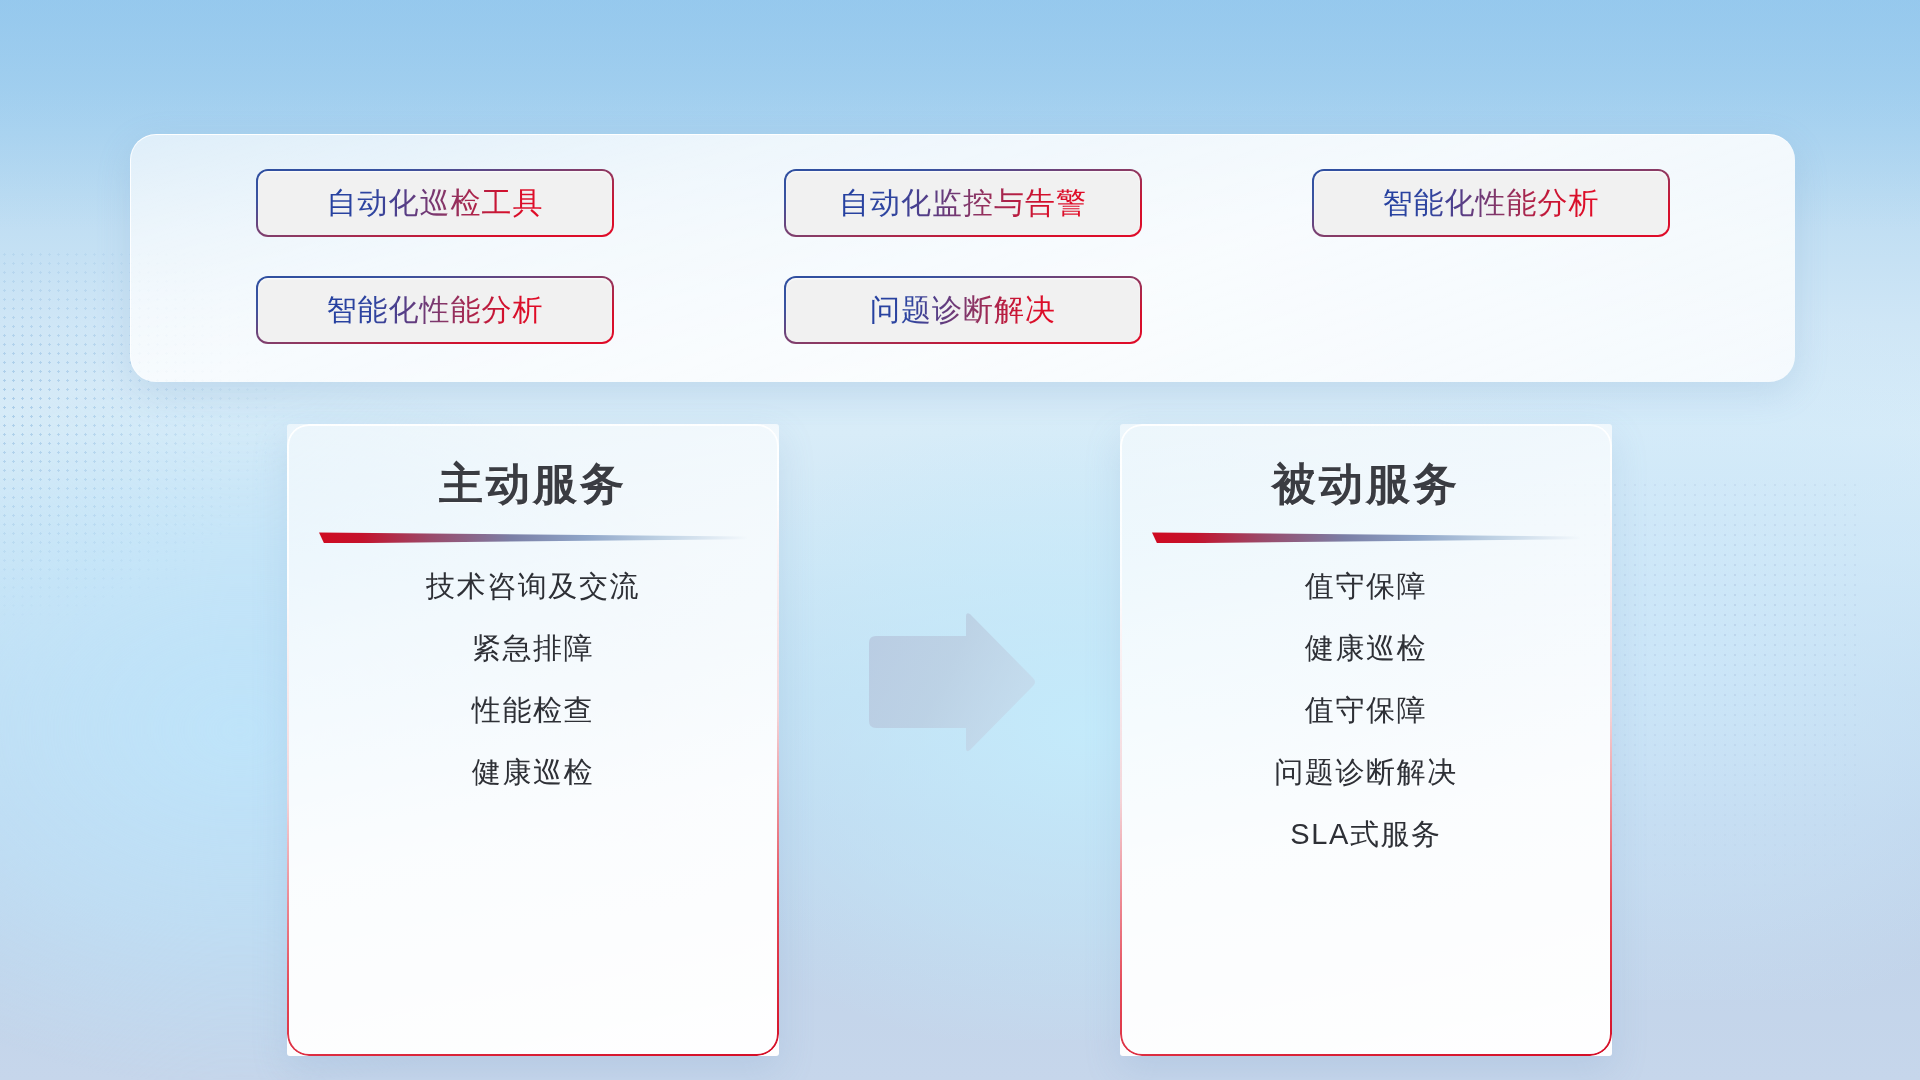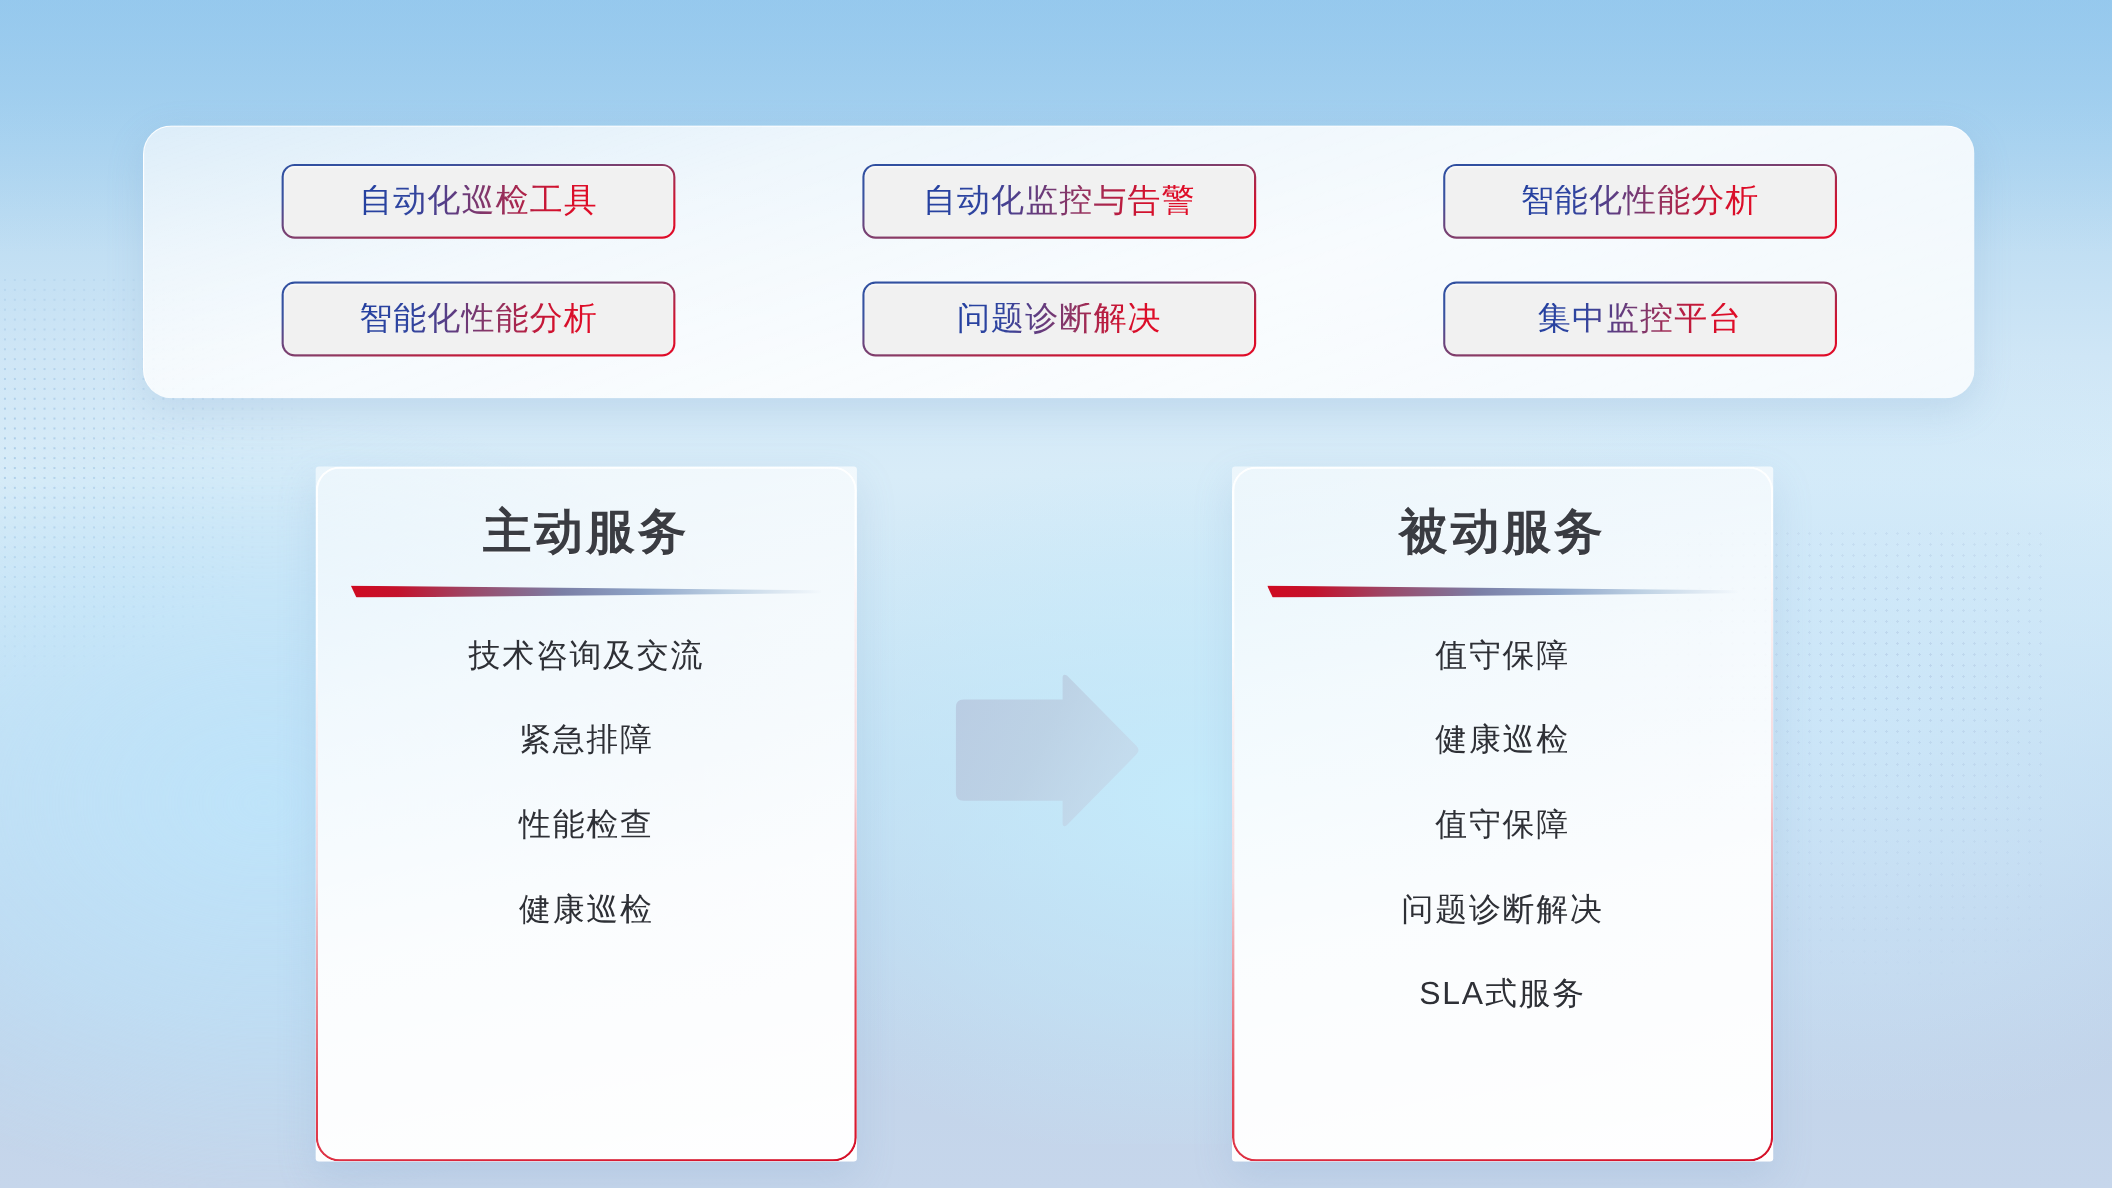--- a/index.html
+++ b/index.html
@@ -93,21 +93,21 @@
     background-image: radial-gradient(rgba(140,160,200,0.35) 1.1px, transparent 1.2px);
     background-size: 10px 10px;
     -webkit-mask-image: radial-gradient(ellipse at 70% 30%, rgba(0,0,0,0.7) 0%, rgba(0,0,0,0) 72%);
     mask-image: radial-gradient(ellipse at 70% 30%, rgba(0,0,0,0.7) 0%, rgba(0,0,0,0) 72%);
   }
 
   
   .top-panel {
     position: absolute;
     left: 130px;
-    top: 114px;
+    top: 134px;
     width: 1665px;
     height: 248px;
     border-radius: 26px;
     background: linear-gradient(160deg,
         rgba(255,255,255,0.62) 0%,
         rgba(255,255,255,0.80) 28%,
         rgba(255,255,255,0.88) 60%,
         rgba(255,255,255,0.78) 100%);
     border-top: 1.5px solid rgba(255,255,255,0.95);
     border-left: 1.5px solid rgba(255,255,255,0.80);
@@ -223,25 +223,25 @@
         #c4122c 10%,
         #9a4a6a 26%,
         #7b7fa6 45%,
         #8fa5c8 62%,
         #bfd2e4 80%,
         #e4edf5 94%,
         rgba(240,246,251,0.2) 100%);
     clip-path: polygon(0 0, 100% 38%, 100% 62%, 1.2% 100%);
   }
   .card-list {
-    margin-top: 28px;
+    margin-top: 18px;
     display: flex;
     flex-direction: column;
     align-items: center;
-    gap: 42px;
+    gap: 27px;
     width: 100%;
   }
   .card-list-item {
     font-size: 29px;
     color: #2e3036;
     letter-spacing: 1.6px;
     line-height: 1.2;
     white-space: nowrap;
   }
 
@@ -293,25 +293,20 @@
       <span class="pill-label">智能化性能分析</span>
     </div>
   </div>
 
   <div class="pill">
     <div class="pill-inner">
       <span class="pill-label">问题诊断解决</span>
     </div>
   </div>
 
-  <div class="pill">
-    <div class="pill-inner">
-      <span class="pill-label">集中监控平台</span>
-    </div>
-  </div>
 
 </div>
 
 <div class="card card-left">
   <div class="card-border"></div>
   <div class="card-inner">
     <div class="card-title">主动服务</div>
     <div class="card-divider"></div>
     <div class="card-list">
       <div class="card-list-item">技术咨询及交流</div>

